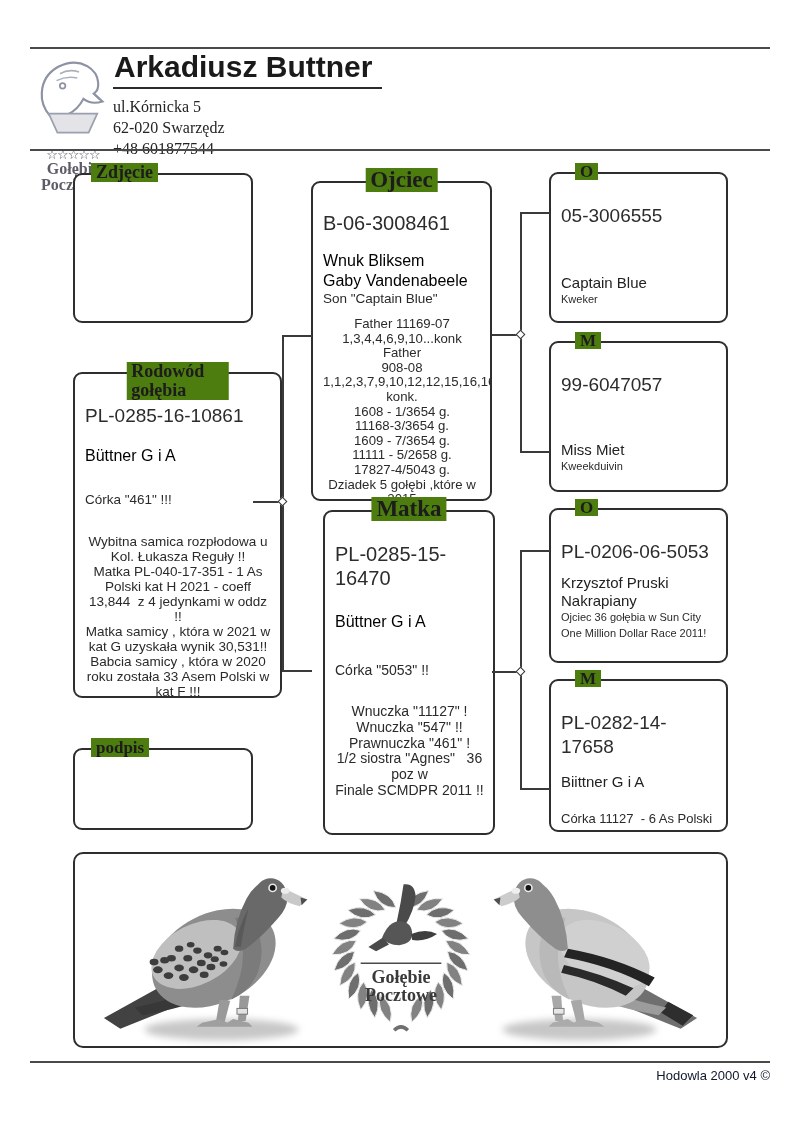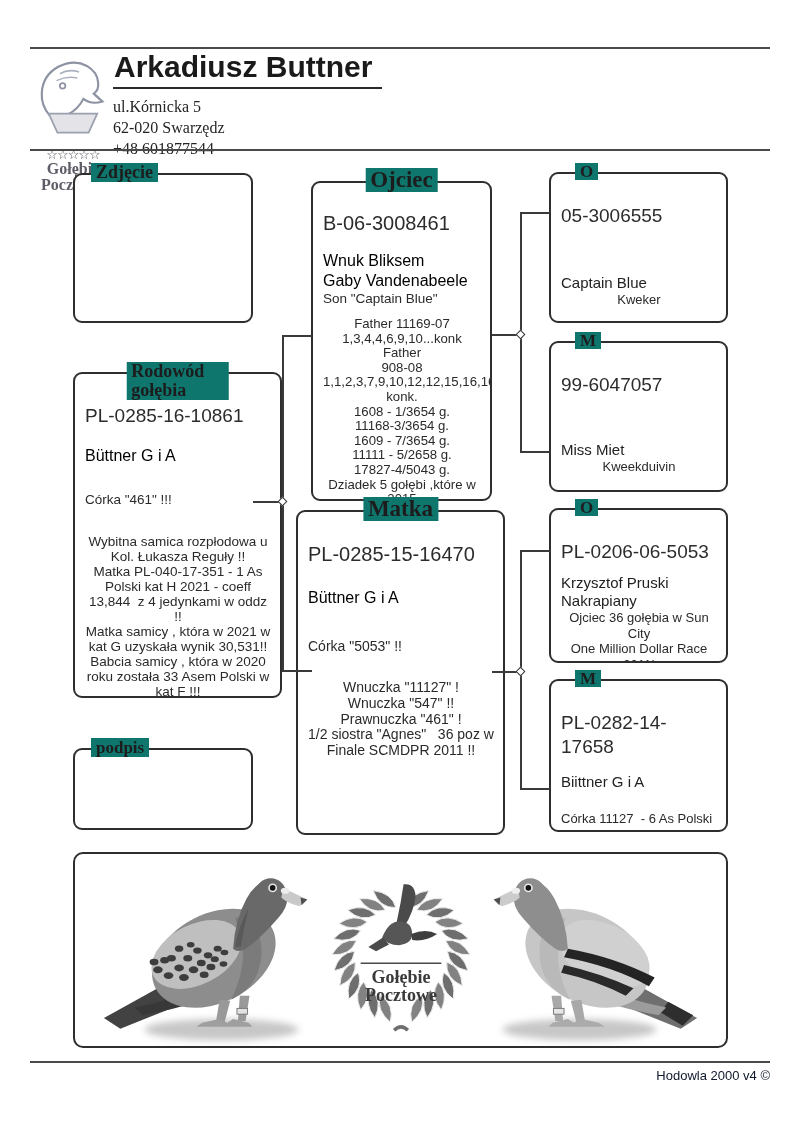--- a/index.html
+++ b/index.html
@@ -10,36 +10,36 @@
   .logo{position:absolute;left:33px;top:52px;width:80px;text-align:center;}
   .logo-stars{font-size:13px;letter-spacing:-1px;color:#4b4b55;line-height:13px;}
   .logo-t{font-family:"Liberation Serif","DejaVu Serif",serif;font-weight:bold;
           font-size:16px;line-height:16px;color:#5d5d68;}
   .titleblk{position:absolute;left:113px;top:50px;}
   .ptitle{display:inline-block;font-size:30px;font-weight:bold;color:#1a1a1a;
           border-bottom:2.5px solid #2b2b2b;padding:0 10px 3px 1px;line-height:34px;}
   .addr{font-size:16px;line-height:21px;color:#242424;margin-top:7px;font-family:Liberation Serif, serif;}
   
   .box{position:absolute;border:2px solid #2e2e2e;border-radius:9px;background:#fff;box-sizing:border-box;}
-  .box-label{position:absolute;background:#0f766e;padding:0 5px;
+  .box-label{position:absolute;background:#4d7c0f;padding:0 5px;
              font-family:"Liberation Serif","DejaVu Serif",serif;font-weight:bold;color:#1c1c1c;}
   .lbl-big{top:-15px;left:50%;transform:translateX(-50%);font-size:23px;line-height:24px;}
   .lbl-med{top:-12px;left:50%;transform:translateX(-50%);font-size:18px;line-height:19px;}
   .lbl-left{top:-12px;left:16px;font-size:18px;line-height:19px;}
   .lbl-om{top:-11px;left:24px;font-size:17px;line-height:17px;}
   .box-inner{padding:8px 9px 0 10px;overflow:hidden;height:100%;box-sizing:border-box;}
   .ring{font-size:20px;color:#2c2c2c;line-height:24px;margin-top:22px;}
   .ring.sm{font-size:19px;}
   .name{font-size:16px;line-height:20px;color:#000000;}
   .sub{font-size:13.5px;line-height:16px;color:#2a2a2a;}
   .det{font-size:13.2px;line-height:14.6px;color:#2a2a2a;text-align:center;}
   .multi{white-space:pre-wrap;}
   .mt-s{margin-top:10px;} .mt-m{margin-top:18px;} .mt-l{margin-top:26px;}
   .gp-name{font-size:15px;line-height:18px;color:#222;}
-  .gp-sub{font-size:13px;line-height:15.5px;color:#2a2a2a;text-align:center;}
+  .gp-sub{font-size:11px;line-height:15.5px;color:#2a2a2a;}
   .gp-det{font-size:13px;line-height:15.5px;color:#2a2a2a;}
   .gp0 .gp-name{margin-top:46px;} 
   .gp1 .gp-name{margin-top:44px;} .gp1 .gp-det{margin-top:14px;}
   .gp2 .gp-name{margin-top:10px;}
   .gp3 .gp-name{margin-top:14px;} .gp3 .gp-det{margin-top:20px;}
   .ped-desc{font-size:13.5px;line-height:15px;}
   .mk-det{font-size:14px;line-height:15.8px;}
   
   .conn{position:absolute;background:#3a3a3a;}
   .diamond{position:absolute;width:7px;height:7px;background:#fff;border:1.5px solid #333;
@@ -127,21 +127,21 @@
 1609 - 7/3654 g.
 11111 - 5/2658 g.
 17827-4/5043 g.
 Dziadek 5 gołębi ,które w 2015
 roku były 1 sze na oddz !!W 5
 różnych oddziałach!!!
 Dziadek 2161-12   - 2 x 1 konk</div>
     </div>
   </div>
 
-  <div class="box" style="left:296px;top:510px;width:209px;height:325px;">
+  <div class="box" style="left:323px;top:510px;width:172px;height:325px;">
     <span class="box-label lbl-big">Matka</span>
     <div class="box-inner" style="padding-top:8px;">
       <div class="ring">PL-0285-15-16470</div>
       <div class="name" style="margin-top:22px;">Büttner G i A</div>
       <div class="sub" style="margin-top:30px;font-size:14px;">Córka "5053" !!</div>
       <div class="det mk-det multi" style="margin-top:26px;">Wnuczka "11127" !
 Wnuczka "547" !!
 Prawnuczka "461" !
 1/2 siostra "Agnes"   36 poz w
 Finale SCMDPR 2011 !!</div>

